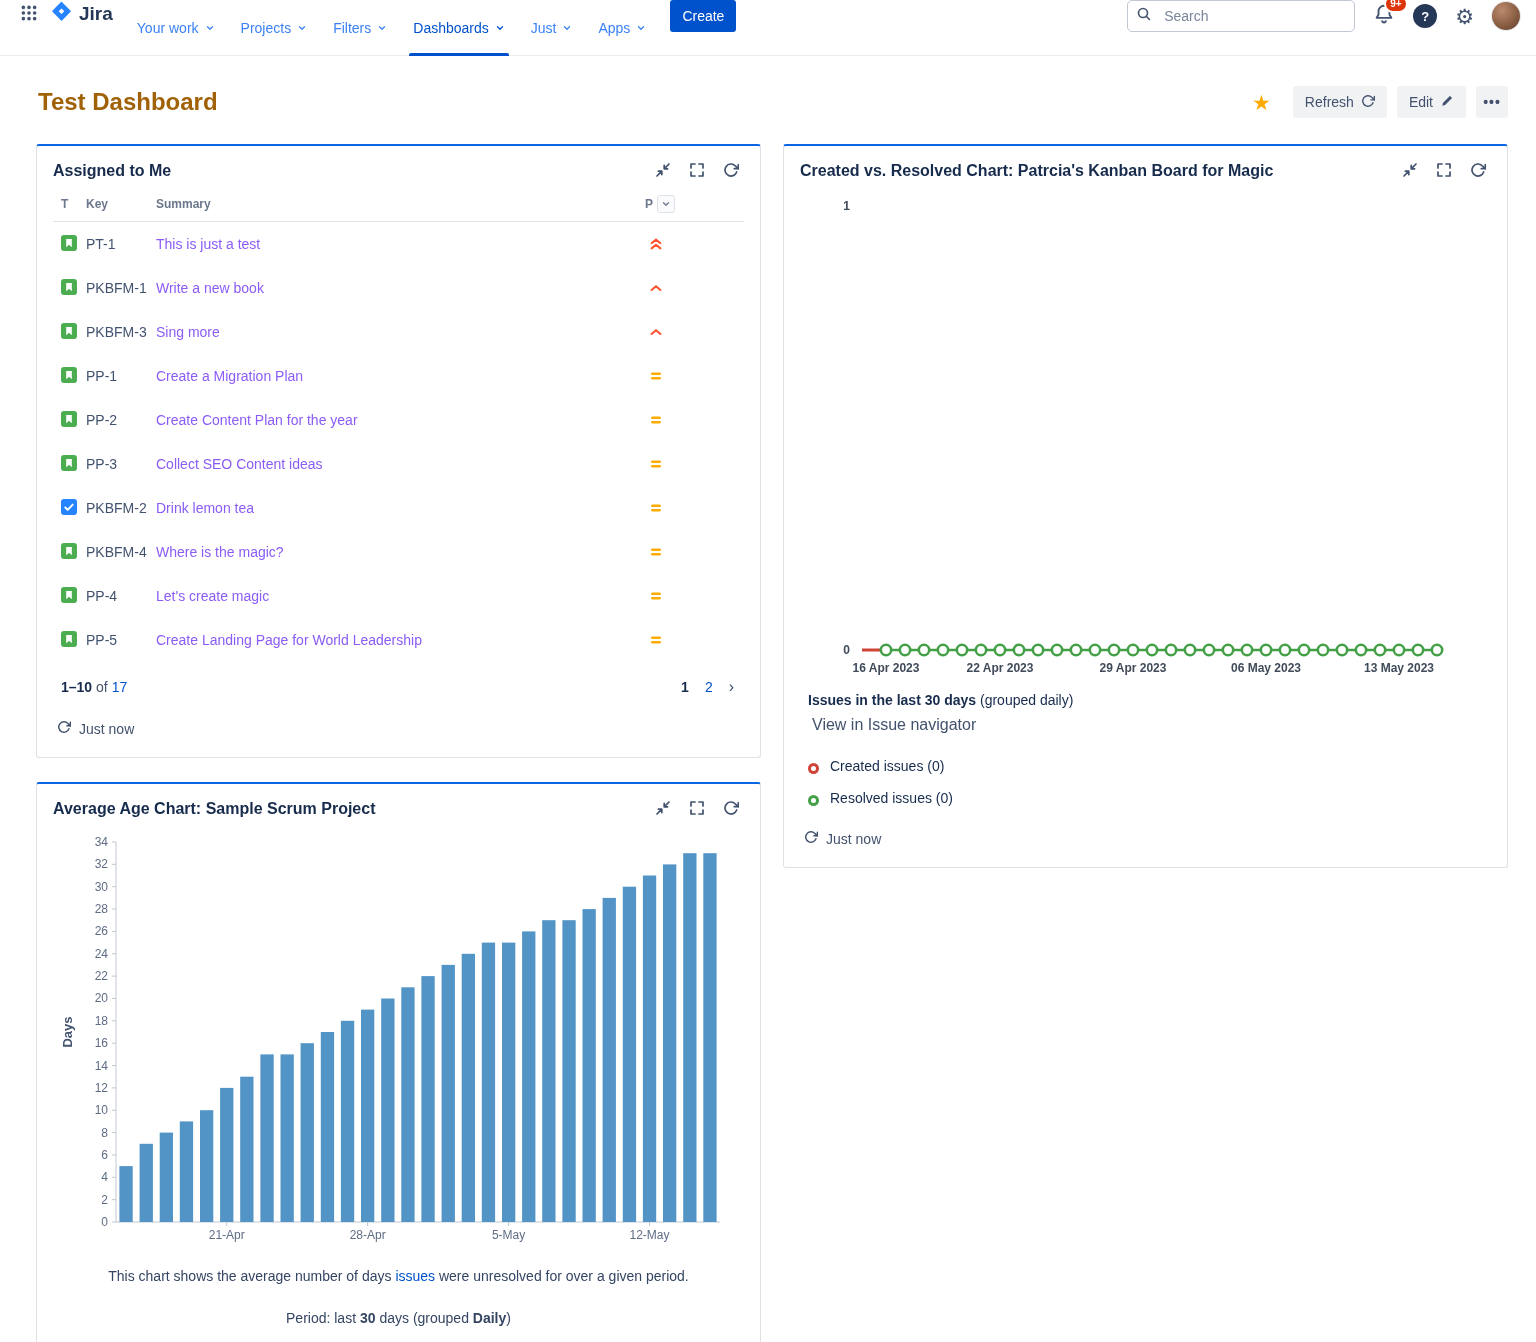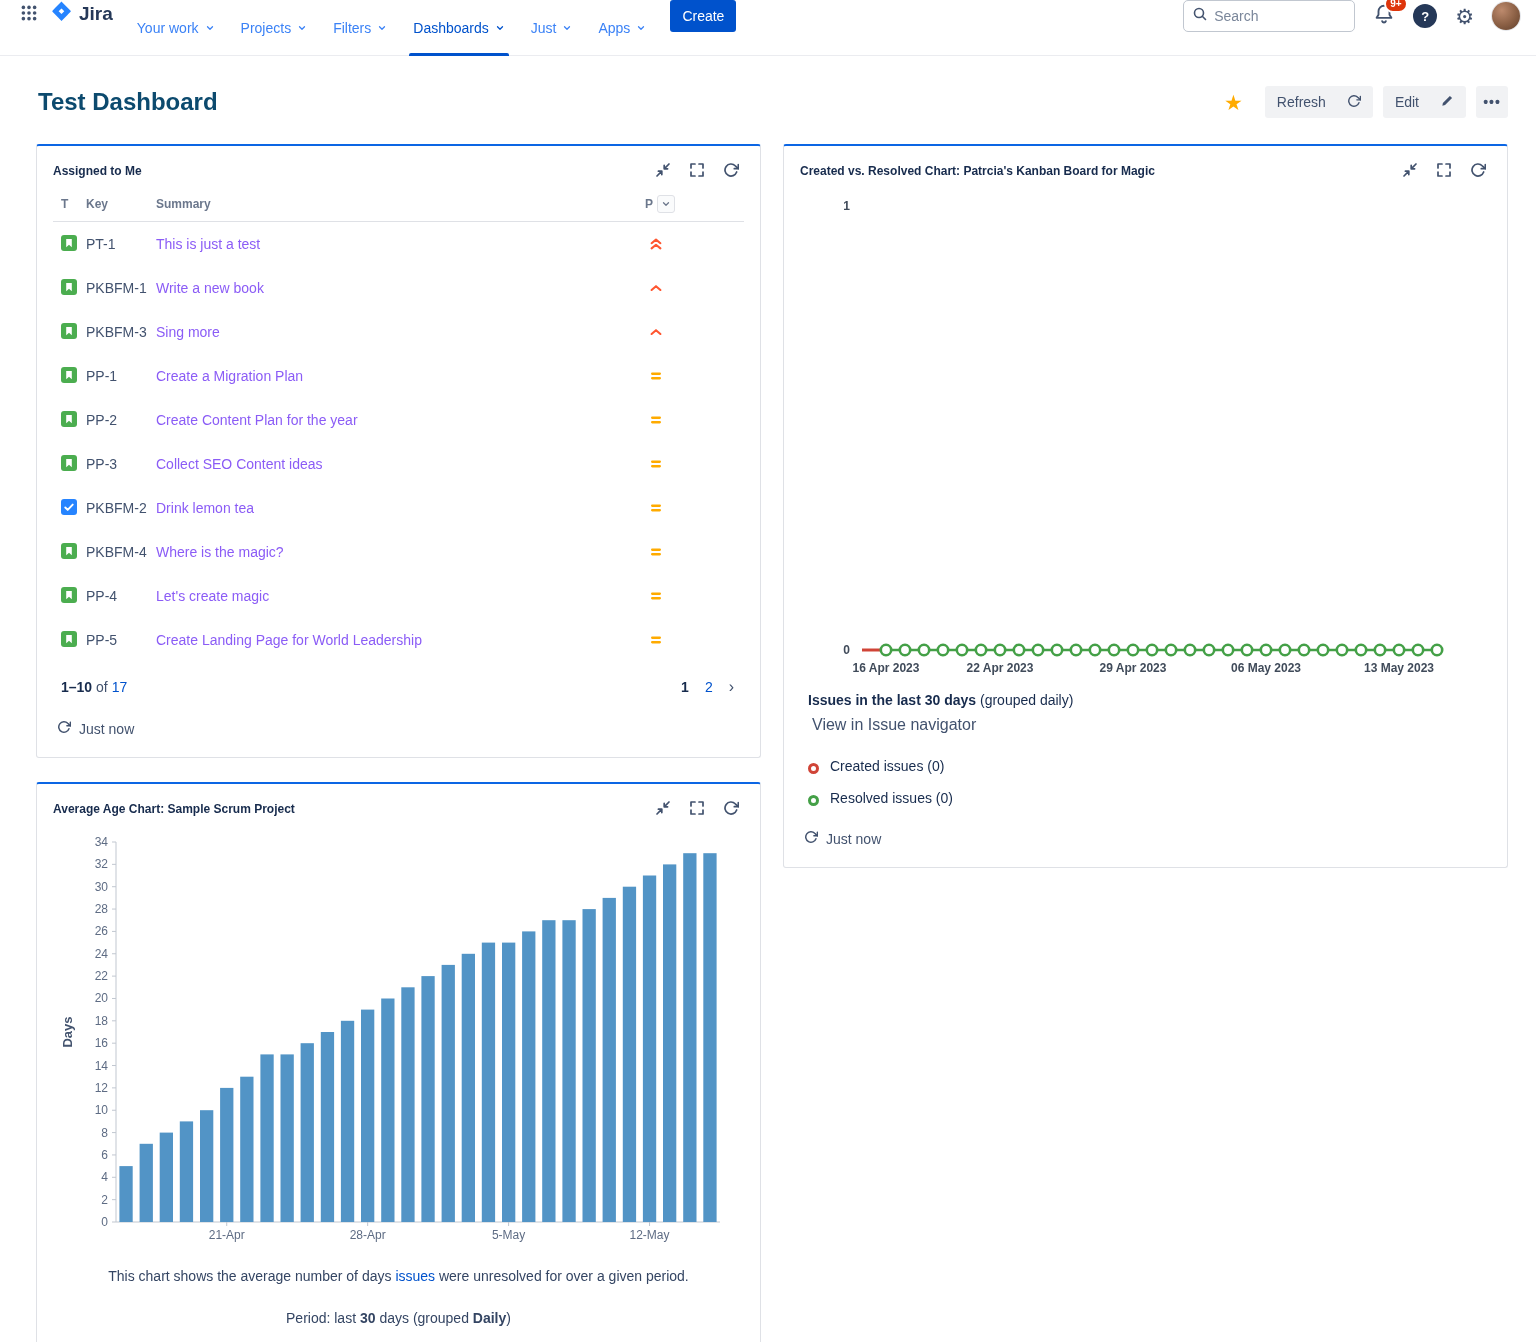--- a/index.html
+++ b/index.html
@@ -10,47 +10,47 @@
   .navbar{height:56px;display:flex;align-items:flex-start;padding:0 16px;border-bottom:1px solid #EBECF0;gap:2px}
   .iconbtn{background:none;border:none;cursor:pointer;display:flex;align-items:center;justify-content:center;padding:4px;border-radius:3px;color:#42526E}
   .logo{display:flex;align-items:center;gap:6px;padding:0 10px 0 6px;cursor:pointer}
   .logo-text{font-size:19px;font-weight:600;color:#253858}
   .nav-item{position:relative;height:56px;display:flex;align-items:center;gap:6px;padding:0 12px;font-size:14px;font-weight:500;color:#3b82f6;cursor:pointer;white-space:nowrap}
   .nav-item.active{color:#0052CC}
   .nav-item.active::after{content:"";position:absolute;left:8px;right:8px;bottom:0;height:3px;background:#0052CC;border-radius:2px 2px 0 0}
   .chev{width:10px;height:10px}
   .create-btn{margin-left:10px;background:#0052CC;color:#fff;font-size:14px;font-weight:500;border:none;border-radius:3px;height:32px;padding:0 12px;cursor:pointer;font-family:inherit}
   .nav-right{margin-left:auto;display:flex;align-items:center;gap:18px}
-  .search-box{display:flex;align-items:center;gap:6px;width:172px;height:32px;border:1px solid #C1C7D0;border-radius:5px;padding:0 8px;background:#fff}
+  .search-box{display:flex;align-items:center;gap:12px;width:228px;height:32px;border:1px solid #C1C7D0;border-radius:5px;padding:0 8px;background:#fff}
   .search-box input{border:none;outline:none;font-size:14px;width:100%;color:#172B4D;font-family:inherit}
   .search-box input::placeholder{color:#7A869A}
   .bell-wrap{position:relative;cursor:pointer;display:flex}
   .badge{position:absolute;top:-8px;left:11px;background:#DE350B;color:#fff;font-size:10px;font-weight:700;border-radius:9px;padding:2px 4px;border:2px solid #fff;line-height:1}
   .help-circle{width:24px;height:24px;border-radius:50%;background:#253858;color:#fff;font-weight:700;font-size:13px;display:flex;align-items:center;justify-content:center;cursor:pointer}
   .gear{font-size:21px;color:#42526E;cursor:pointer;line-height:1}
   .avatar{width:28px;height:28px;border-radius:50%;cursor:pointer;
     background:radial-gradient(circle at 35% 30%,#bd8a6d,#8a5f44 55%,#5f3f2c 100%);box-shadow:0 0 0 1px #e4e6ea}
 
   
   .page-header{display:flex;align-items:center;padding:30px 28px 26px 38px}
-  .page-title{font-size:24px;font-weight:600;color:#0c4a6e;flex:1}
+  .page-title{font-size:24px;font-weight:600;color:#a16207;flex:1}
   .header-actions{display:flex;align-items:center;gap:10px}
   .star{color:#FFAB00;font-size:21px;margin-right:12px;cursor:pointer;background:none;border:none;line-height:1}
-  .btn{background:#F1F2F4;border:none;border-radius:3px;height:32px;padding:0 12px;font-size:14px;font-weight:500;color:#42526E;display:inline-flex;align-items:center;gap:21px;cursor:pointer;font-family:inherit}
+  .btn{background:#F1F2F4;border:none;border-radius:3px;height:32px;padding:0 12px;font-size:14px;font-weight:500;color:#42526E;display:inline-flex;align-items:center;gap:7px;cursor:pointer;font-family:inherit}
   .btn svg{width:14px;height:14px}
   .btn.more{width:32px;justify-content:center;font-weight:700;letter-spacing:1px;padding:0}
 
   
   .main{display:flex;gap:22px;padding:0 28px 40px 36px;align-items:flex-start}
   .col{display:flex;flex-direction:column;gap:24px;width:725px;flex:none}
 
   
   .gadget{background:#fff;border:1px solid #DFE1E6;border-top:2px solid #0C66E4;border-radius:3px;padding:16px 16px 20px;width:725px}
   .gadget-header{display:flex;align-items:center;margin-bottom:6px}
-  .gadget-title{font-size:12px;font-weight:600;color:#172B4D;flex:1}
+  .gadget-title{font-size:16px;font-weight:600;color:#172B4D;flex:1}
   .gadget-actions{display:flex;gap:16px;padding-right:4px}
   .gicon{width:18px;height:18px;background:none;border:none;cursor:pointer;color:#42526E;padding:0}
   .gicon svg{width:16px;height:16px}
 
   
   .atm-head{display:flex;align-items:center;height:36px;border-bottom:1px solid #DFE1E6;color:#6B778C;font-size:12px;font-weight:600;margin-top:6px}
   .col-t{width:33px;padding-left:8px;flex:none}
   .col-key{width:70px;flex:none}
   .col-summary{flex:1}
   .col-p{width:99px;flex:none;display:flex;align-items:center;gap:4px}

